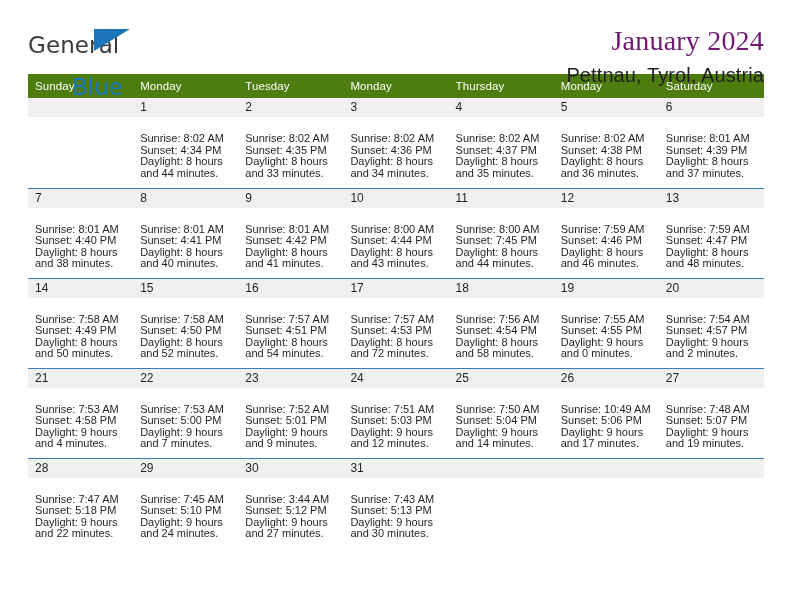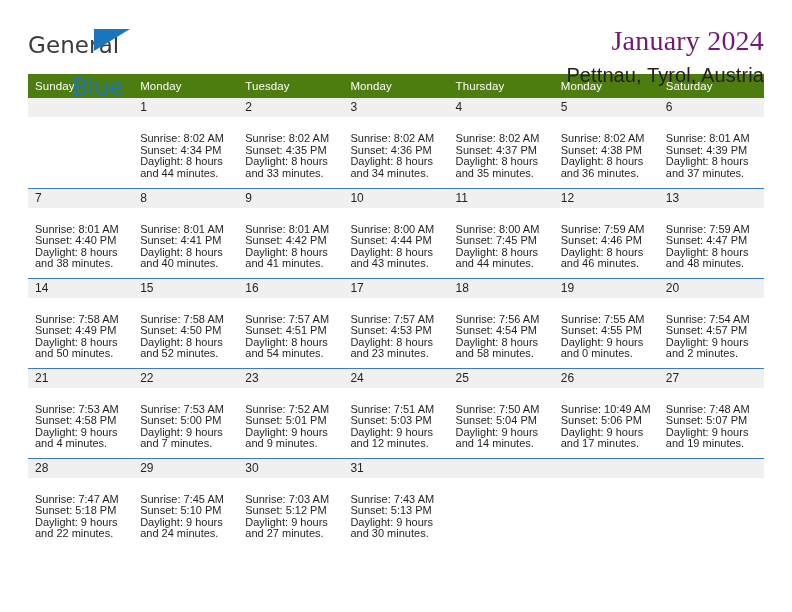--- a/index.html
+++ b/index.html
@@ -365,21 +365,21 @@
               </div>
             </div>
           </td>
           <td>
             <div class="cell">
               <div class="daynum">17</div>
               <div class="info">
                 <div>Sunrise: 7:57 AM</div>
                 <div>Sunset: 4:53 PM</div>
                 <div>Daylight: 8 hours</div>
-                <div>and 23 minutes.</div>
+                <div>and 72 minutes.</div>
               </div>
             </div>
           </td>
           <td>
             <div class="cell">
               <div class="daynum">18</div>
               <div class="info">
                 <div>Sunrise: 7:56 AM</div>
                 <div>Sunset: 4:54 PM</div>
                 <div>Daylight: 8 hours</div>
@@ -509,21 +509,21 @@
                 <div>Sunset: 5:10 PM</div>
                 <div>Daylight: 9 hours</div>
                 <div>and 24 minutes.</div>
               </div>
             </div>
           </td>
           <td>
             <div class="cell">
               <div class="daynum">30</div>
               <div class="info">
-                <div>Sunrise: 7:03 AM</div>
+                <div>Sunrise: 3:44 AM</div>
                 <div>Sunset: 5:12 PM</div>
                 <div>Daylight: 9 hours</div>
                 <div>and 27 minutes.</div>
               </div>
             </div>
           </td>
           <td>
             <div class="cell">
               <div class="daynum">31</div>
               <div class="info">

